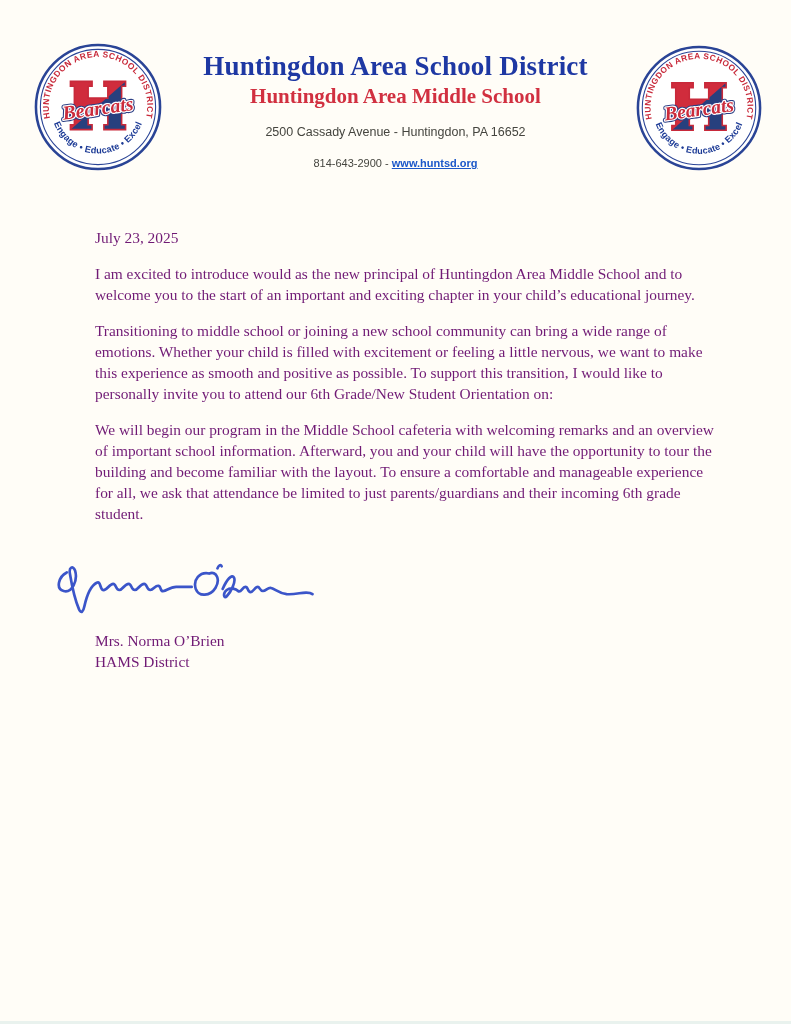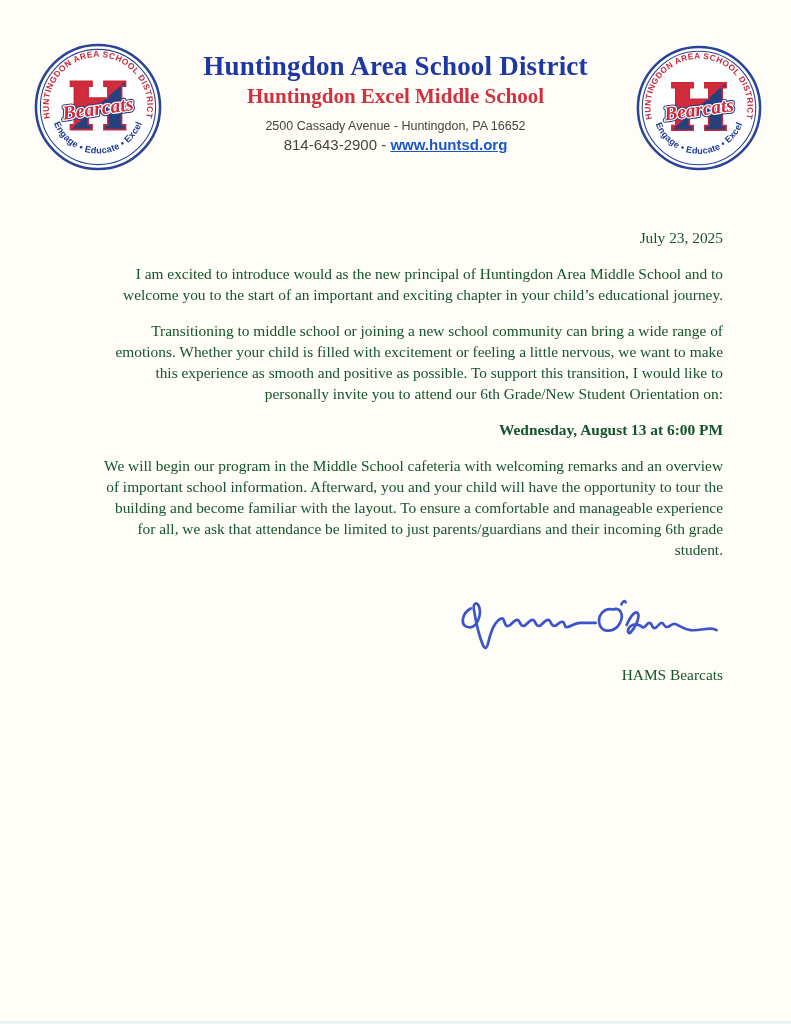--- a/index.html
+++ b/index.html
@@ -17,33 +17,33 @@
   .district-name {
     font-family:"Liberation Serif", serif; font-weight:bold;
     font-size:27px; line-height:32px; color:#1e38a3; letter-spacing:.2px;
   }
   .school-name {
     font-family:"Liberation Serif", serif; font-weight:bold;
     font-size:21px; line-height:25px; color:#d13040; margin-top:2px;
   }
   .addr-line {
     font-family:"Liberation Sans", sans-serif;
-    font-size:12.5px; line-height:15px; color:#45453f; margin-top:10px;
+    font-size:12.5px; line-height:15px; color:#45453f; margin-top:16px;
   }
   .contact-line {
     font-family:"Liberation Sans", sans-serif;
-    font-size:15px; line-height:15px; color:#45453f; margin-top:3px;
+    font-size:11px; line-height:15px; color:#45453f; margin-top:16px;
   }
   .website-link {
     color:#1b57c9; font-weight:bold; text-decoration:underline; cursor:pointer;
   }
   
   .letter {
     position:absolute; left:95px; top:227px; width:628px;
-    font-size:15.4px; line-height:21px; color:#14532d;text-align:right;
+    font-size:15.4px; line-height:21px; color:#701a75;
   }
   .letter p { margin:0 0 15px 0; }
   .event-line { font-weight:bold; }
   .sig-wrap { margin:34px 0 6px -42px; height:64px; }
   .signer { margin:0 !important; line-height:21px; }
   .signer-first { margin-top:8px !important; }
   
   .arc-top {
     font-family:"Liberation Sans", sans-serif; font-weight:bold;
     font-size:8.6px; letter-spacing:.5px; fill:#c8293a;
@@ -117,46 +117,46 @@
       </g>
       <g transform="rotate(-8 66 68)">
         <text class="bearcats-shadow" x="66" y="74">Bearcats</text>
         <text class="bearcats-main" x="66" y="74">Bearcats</text>
       </g>
     </svg>
   </div>
 
   <header class="letterhead">
     <div class="district-name">Huntingdon Area School District</div>
-    <div class="school-name">Huntingdon Excel Middle School</div>
+    <div class="school-name">Huntingdon Area Middle School</div>
     <div class="addr-line">2500 Cassady Avenue - Huntingdon, PA 16652</div>
     <div class="contact-line">
       <span>814-643-2900</span>
       <span>-</span>
       <a class="website-link">www.huntsd.org</a>
     </div>
   </header>
 
   <main class="letter">
     <p>July 23, 2025</p>
     <p>I am excited to introduce would as the new principal of Huntingdon Area Middle School and to welcome you to the start of an important and exciting chapter in your child’s educational journey.</p>
     <p>Transitioning to middle school or joining a new school community can bring a wide range of emotions. Whether your child is filled with excitement or feeling a little nervous, we want to make this experience as smooth and positive as possible. To support this transition, I would like to personally invite you to attend our 6th Grade/New Student Orientation on:</p>
-    <p class="event-line">Wednesday, August 13 at 6:00 PM</p>
     <p>We will begin our program in the Middle School cafeteria with welcoming remarks and an overview of important school information. Afterward, you and your child will have the opportunity to tour the building and become familiar with the layout. To ensure a comfortable and manageable experience for all, we ask that attendance be limited to just parents/guardians and their incoming 6th grade student.</p>
 
     <div class="sig-wrap">
       <svg width="266" height="64" viewBox="0 0 255 62" role="img" aria-label="Norma O’Brien">
         <path d="M12,14 C4,18 1,30 9,32 C17,34 23,22 20,12 C18,7 14,9 15,15 C17,27 20,41 24,50 C26,54 28,52 29,47 C31,38 35,27 41,24
                  C45,22 44,30 47,31 C51,32 53,25 57,25 C60,25 59,31 63,31 C66,31 68,25 72,25 C75,25 74,31 78,31 C81,31 83,25 87,25
                  C90,25 89,31 93,31 C96,31 98,26 101,27 C104,28 102,33 106,32 C109,31 113,28 118,28 C123,28 128,28 133,28
                  M150,15 C141,13 134,21 137,30 C140,38 151,37 156,29 C161,21 157,12 150,15
                  M158,10 C159,7 161,6 162,8
                  M163,30 C167,21 172,15 174,19 C176,23 171,33 167,37 C164,40 163,34 167,31 C171,28 176,30 178,32
                  C181,34 182,28 185,28 C188,28 187,33 190,33 C193,33 194,28 197,28 C199,28 199,32 202,32 C205,32 207,28 210,29
                  C214,30 217,34 225,35 C235,36 245,31 250,35" fill="none" stroke="#3b55c9" stroke-width="2.6" stroke-linecap="round" stroke-linejoin="round"></path>
       </svg>
     </div>
 
-    <p class="signer">HAMS Bearcats</p>
+    <p class="signer signer-first">Mrs. Norma O’Brien</p>
+    <p class="signer">HAMS District</p>
   </main>
 
   <div class="scan-edge"></div>
 </div>
 
 </body></html>

